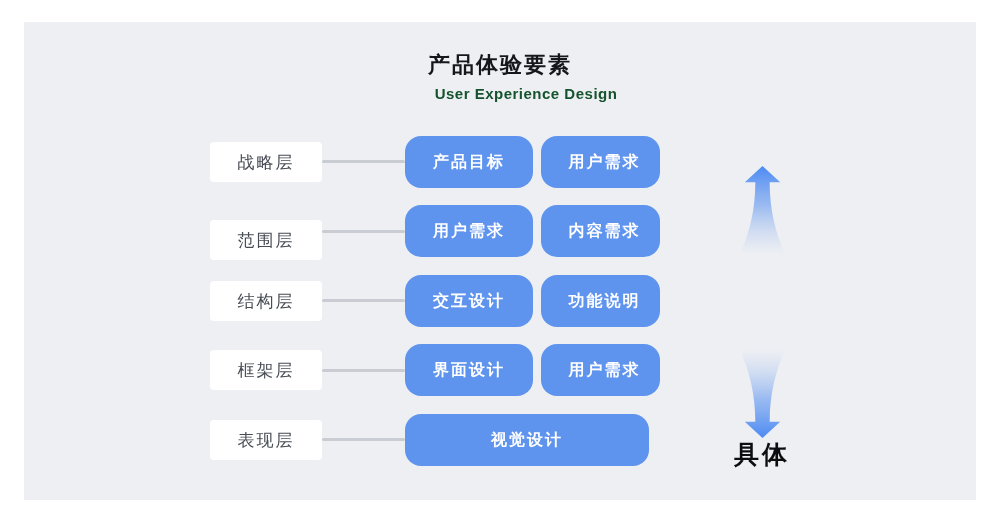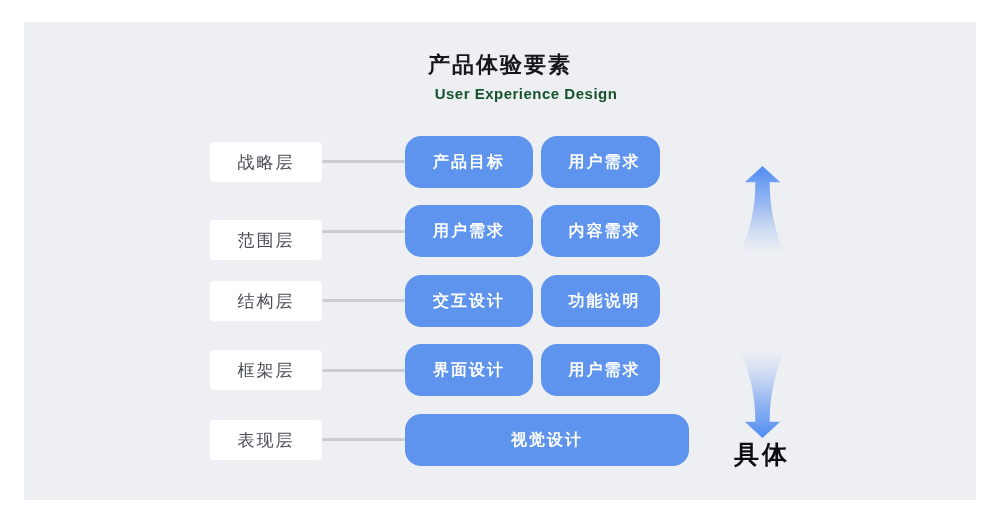--- a/index.html
+++ b/index.html
@@ -54,21 +54,21 @@
     height: 52px;
     background: #5F94EE;
     border-radius: 16px;
     display: flex; align-items: center; justify-content: center;
     font-size: 16px; font-weight: 700;
     color: #ffffff;
     letter-spacing: 2px;
   }
   .pill.c1 { left: 405px; width: 128px; }
   .pill.c2 { left: 541px; width: 111px; padding-left: 8px; }
-  .pill.wide { left: 405px; width: 284px; }
+  .pill.wide { left: 405px; width: 244px; }
   
   .r0 .label-box { top: 142px; } .r0 .connector { top: 160px; } .r0 .pill { top: 136px; }
   .r1 .label-box { top: 211px; margin-top: 9px; } .r1 .connector { top: 230px; } .r1 .pill { top: 205px; }
   .r2 .label-box { top: 281px; } .r2 .connector { top: 299px; } .r2 .pill { top: 275px; }
   .r3 .label-box { top: 350px; } .r3 .connector { top: 369px; } .r3 .pill { top: 344px; }
   .r4 .label-box { top: 420px; } .r4 .connector { top: 438px; } .r4 .pill { top: 414px; }
   .axis-label {
     position: absolute;
     left: 712px; width: 100px;
     text-align: center;

